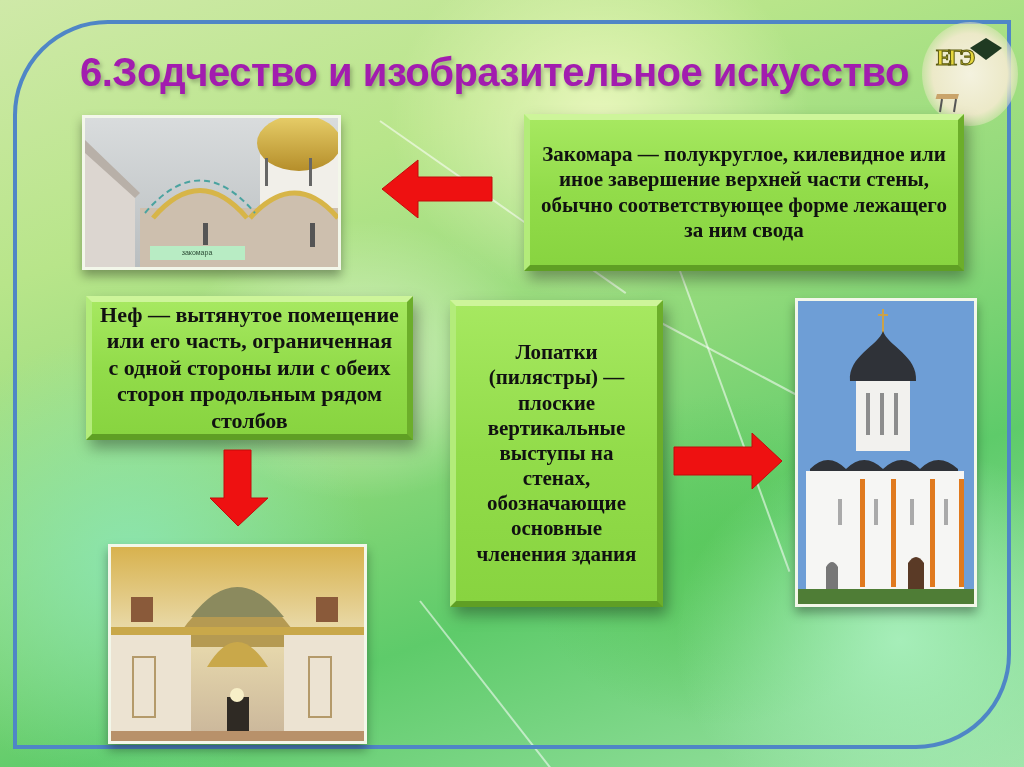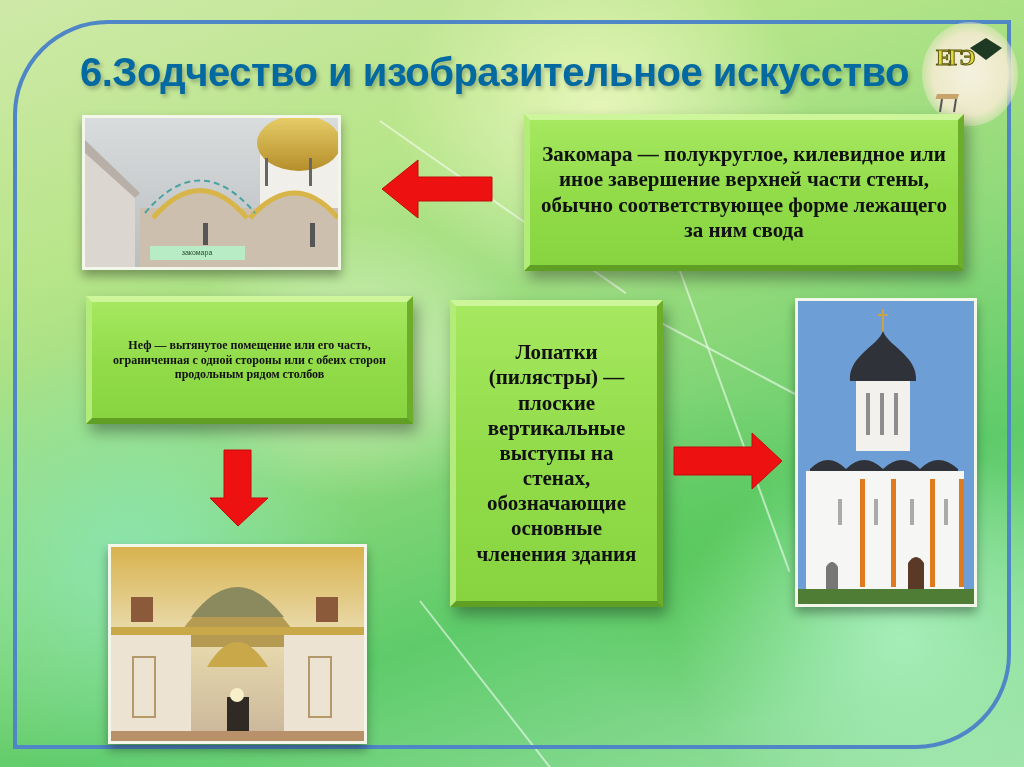--- a/index.html
+++ b/index.html
@@ -21,21 +21,21 @@
     }
     .frame {
       position: absolute; left: 13px; top: 20px; width: 998px; height: 729px;
       border: 4px solid #4f86c6;
       border-top-left-radius: 95px;
       border-bottom-right-radius: 95px;
     }
     .title {
       position: absolute; left: 80px; top: 50px;
       font-family: "Liberation Sans", sans-serif;
-      font-size: 40px; font-weight: bold; color: #0369a1;
+      font-size: 40px; font-weight: bold; color: #a21caf;
       letter-spacing: -0.5px;
       text-shadow: 2px 3px 4px rgba(0,0,0,0.25);
       white-space: nowrap;
     }
     .logo {
       position: absolute; left: 922px; top: 22px; width: 96px; height: 104px;
       border-radius: 50%;
       background: radial-gradient(ellipse at center, #f4f2df 0%, #ece9c8 55%, rgba(220,225,180,0.2) 80%, rgba(220,225,180,0) 100%);
     }
     .logo .letters {
@@ -124,21 +124,21 @@
 </div>
 
 <svg class="arrow" style="left:380px;top:158px;" width="115" height="60" viewBox="0 0 115 60">
   <polygon points="2,31 38,2 38,19 112,19 112,43 38,43 38,60" fill="#ee1111" stroke="#c40b0b" stroke-width="1"></polygon>
 </svg>
 
 <div class="card" style="left:524px;top:114px;width:440px;height:157px;font-size:21px;padding:4px 10px;">
   <p>Закомара — полукруглое, килевидное или иное завершение верхней части стены, обычно соответствующее форме лежащего за ним свода</p>
 </div>
 
-<div class="card" style="left:86px;top:296px;width:327px;height:128px;font-size:12px;padding:0 8px;text-align:center;">
+<div class="card" style="left:86px;top:296px;width:327px;height:144px;font-size:22px;padding:0 8px;text-align:center;">
   <p>Неф — вытянутое помещение или его часть, ограниченная с одной стороны или с обеих сторон продольным рядом столбов</p>
 </div>
 
 <div class="card" style="left:450px;top:300px;width:213px;height:307px;font-size:21px;padding:8px 8px;">
   <p>Лопатки (пилястры) — плоские вертикальные выступы на стенах, обозначающие основные членения здания</p>
 </div>
 
 <svg class="arrow" style="left:210px;top:448px;" width="60" height="80" viewBox="0 0 60 80">
   <polygon points="14,2 41,2 41,50 58,50 28,78 0,50 14,50" fill="#ee1111" stroke="#c40b0b" stroke-width="1"></polygon>
 </svg>

